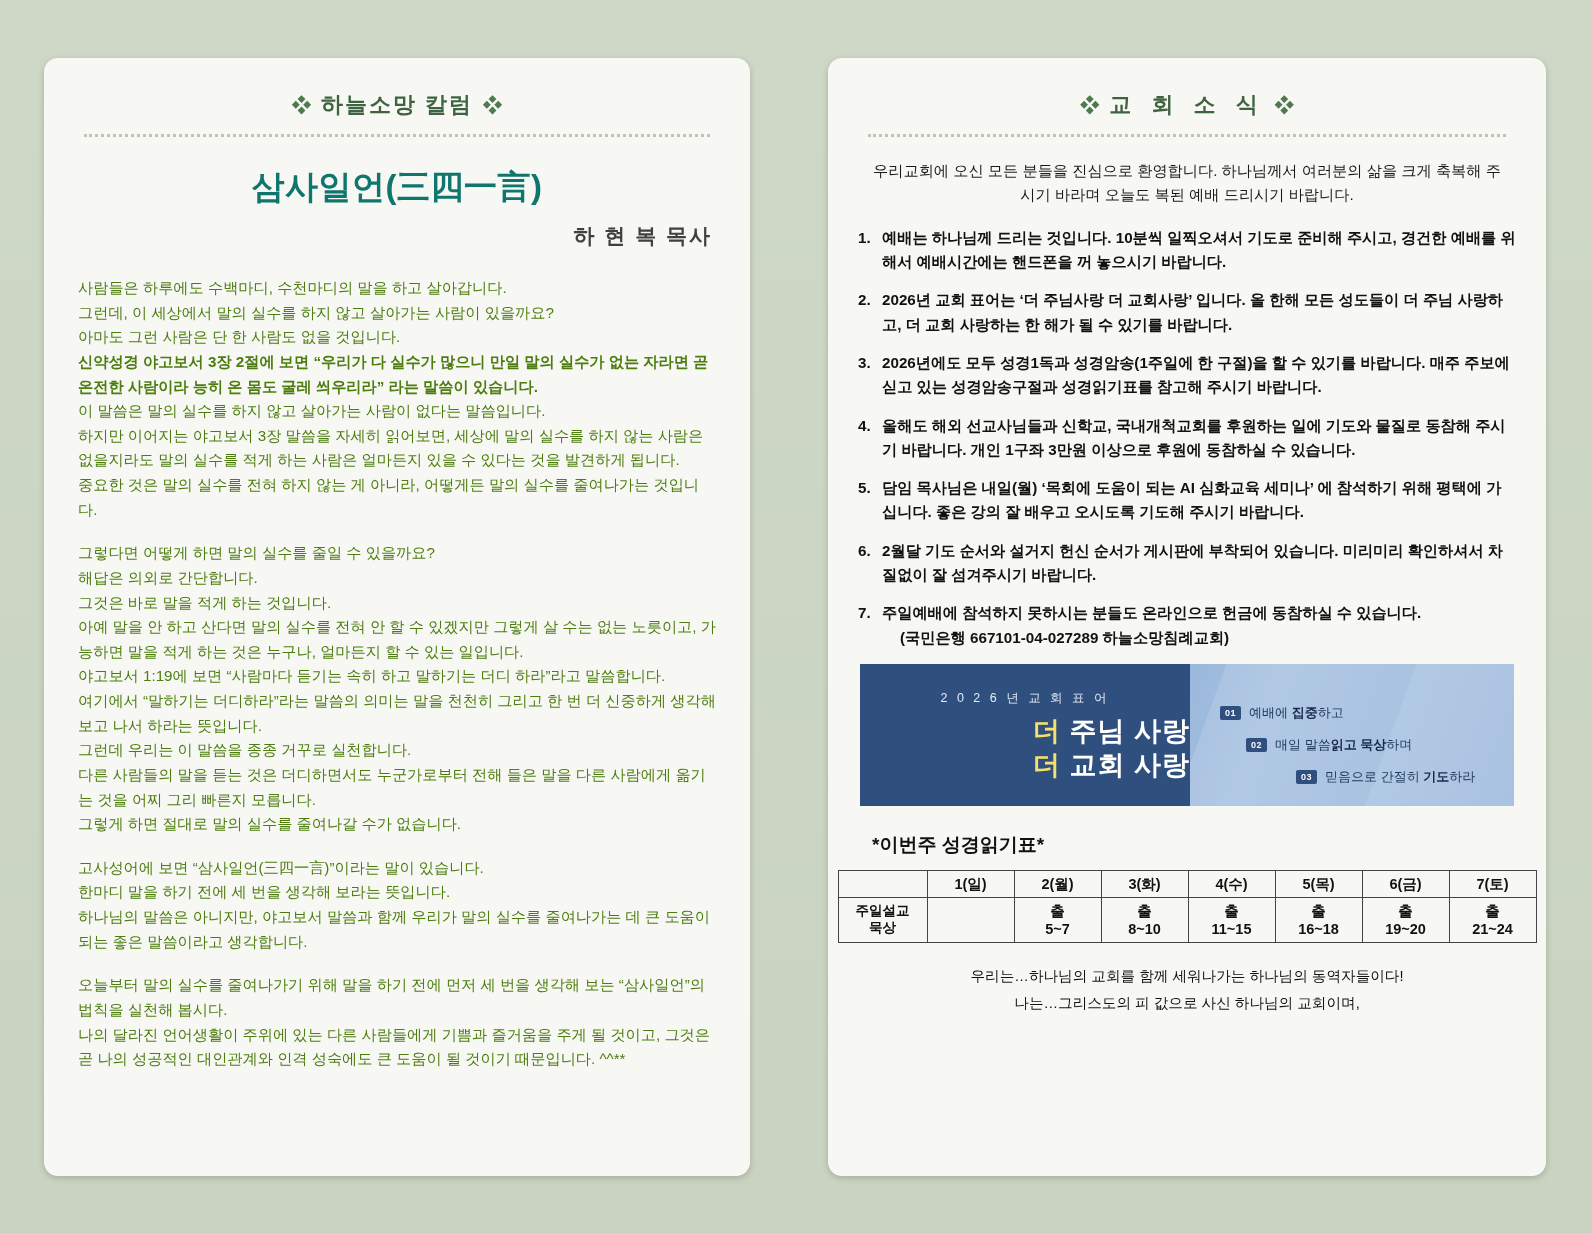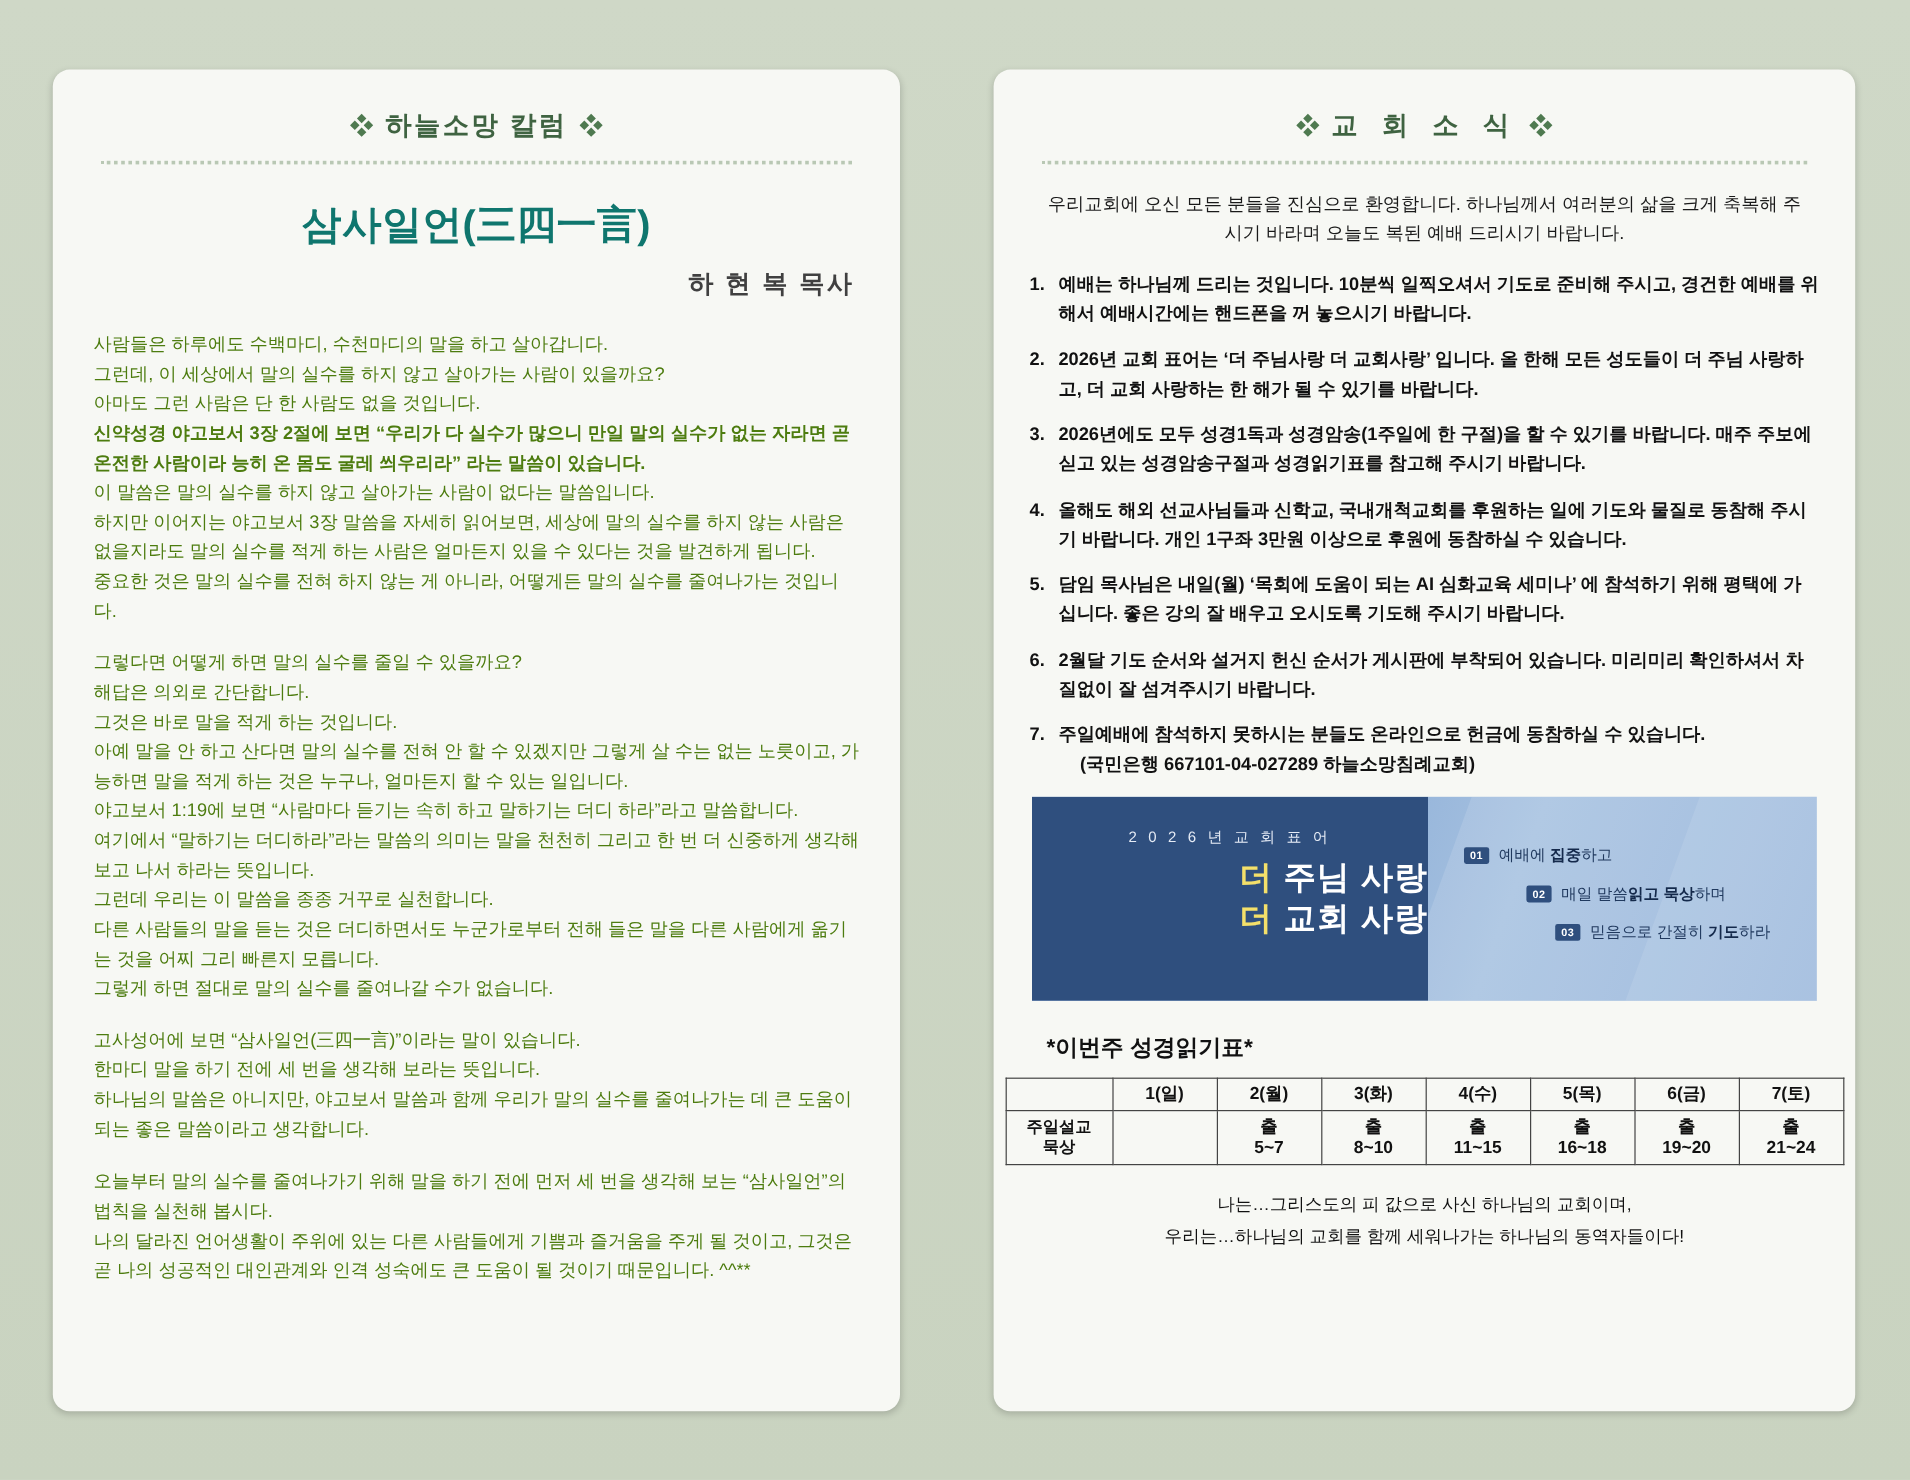--- a/index.html
+++ b/index.html
@@ -109,21 +109,21 @@
   }
   .notice-body .sub {
     font-weight: bold;
     display: block;
     padding-left: 18px;
   }
   
   #banner {
     position: relative;
     margin: 10px 32px 0 32px;
-    height: 170px;
+    height: 142px;
     background: linear-gradient(110deg,#7d9fcf 0%,#8fb0d8 35%,#a6c1e0 60%,#93b3da 100%);
     overflow: hidden;
   }
   #banner .diag {
     position: absolute;
     top: -40px; left: 330px;
     width: 420px; height: 280px;
     background: rgba(255,255,255,0.13);
     transform: skewX(-20deg);
   }
@@ -173,21 +173,21 @@
     background: #2f4f7e;
     color: #fff;
     font-size: 9px;
     font-weight: bold;
     padding: 2px 5px;
     border-radius: 2px;
     margin-right: 8px;
     letter-spacing: 0.5px;
   }
   .bp b { font-weight: bold; color:#14294b; }
-  .bp.i2 { margin-left: 52px; }
+  .bp.i2 { margin-left: 26px; }
   .bp.i3 { margin-left: 76px; }
   
   .table-title {
     margin: 26px 0 0 44px;
     font-size: 19px;
     font-weight: bold;
     color: #111;
   }
   table.bible {
     margin: 12px auto 0 auto;
@@ -369,18 +369,18 @@
         </td>
         <td>
           <span class="sm">출</span>
           <span class="sm">21~24</span>
         </td>
       </tr>
     </tbody>
       </table>
 
     <div class="footer-stmt">
+      <span class="head">우리는…하나님의 교회를 함께 세워나가는 하나님의 동역자들이다!</span>
       <span class="head">나는…그리스도의 피 값으로 사신 하나님의 교회이며,</span>
-      <span class="head">우리는…하나님의 교회를 함께 세워나가는 하나님의 동역자들이다!</span>
     </div>
 
   </div>
 </div>
 
 </body></html>

